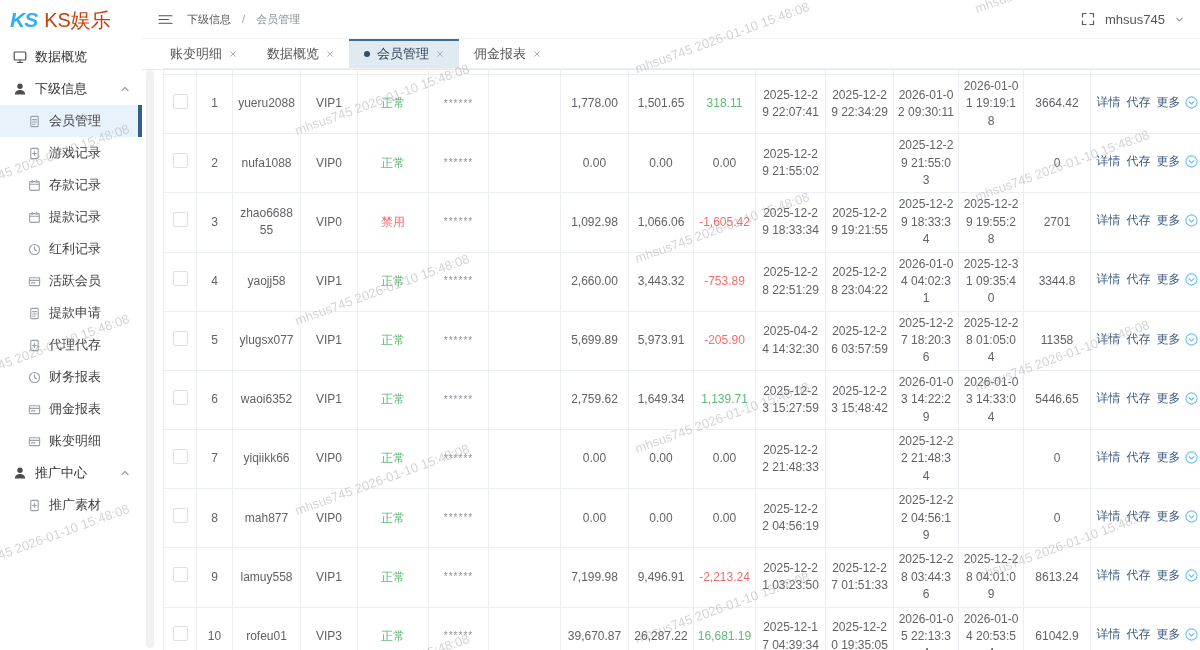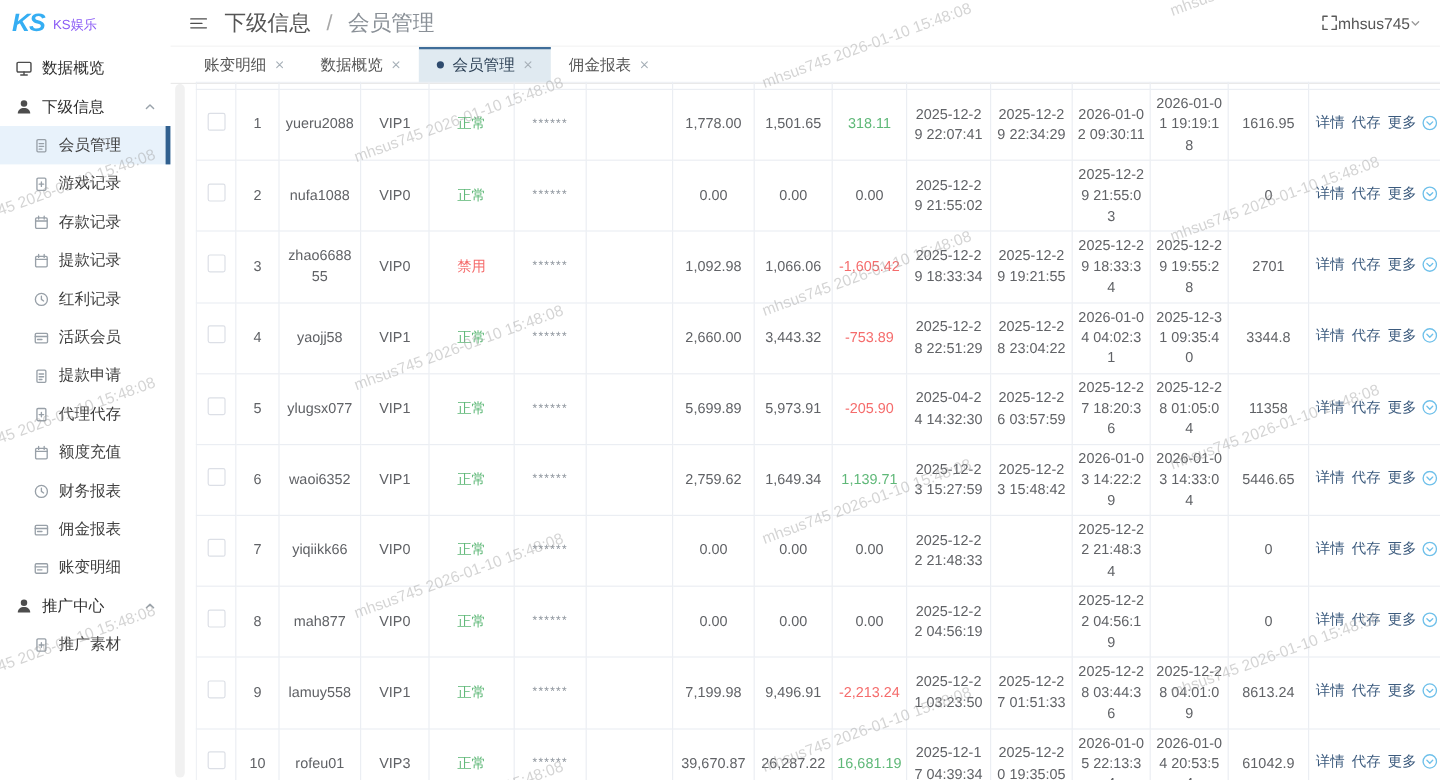--- a/index.html
+++ b/index.html
@@ -11,44 +11,44 @@
   html,body{margin:0;padding:0}
   body{width:1200px;height:650px;overflow:hidden;position:relative;background:#fff;
        font-family:"Liberation Sans","DejaVu Sans",sans-serif;color:#606266;font-size:12px}
   svg{fill:none;stroke:currentColor;stroke-width:1.2;stroke-linecap:round;stroke-linejoin:round}
   svg .f{fill:currentColor;stroke:none}
 
   
   .sidebar{position:absolute;left:0;top:0;width:142px;height:650px;background:#fff;z-index:3}
   .logo-row{height:40px;display:flex;align-items:center;padding-left:10px}
   .logo-mark{font-size:21px;font-weight:bold;font-style:italic;color:var(--brand-blue);letter-spacing:-1px}
-  .logo-title{font-size:11px;color:#8b5cf6;margin-left:7px}
+  .logo-title{font-size:20px;color:#c2410c;margin-left:7px}
   .nav{padding-top:1px}
   .icn{display:inline-flex}
   .icn svg{width:14px;height:14px}
   .side-item{height:32px;display:flex;align-items:center;padding:0 12px 0 13px;font-size:13px;color:#2f2f2f;cursor:pointer}
   .side-item .icn{color:#4d4d4d}
   .lbl{margin-left:8px;white-space:nowrap}
   .g-chev{margin-left:auto;color:#9aa3ab;display:inline-flex}
   .g-chev svg{width:10px;height:10px}
   .side-sub{height:32px;display:flex;align-items:center;padding-left:28px;font-size:13px;color:#3f3f3f;cursor:pointer;position:relative}
   .side-sub .icn{color:#98a0a8}
   .side-sub .icn svg{width:13px;height:13px}
   .side-sub.active{background:var(--active-item-bg)}
   .side-sub.active::after{content:"";position:absolute;right:0;top:0;bottom:0;width:4px;background:var(--active-bar-blue)}
 
   
   .content{position:absolute;left:142px;top:0;right:0;height:650px}
   .topbar{height:38px;display:flex;align-items:center;padding:0 16px;border-bottom:1px solid #f2f2f2}
   .hamb{color:#4d4d4d;display:inline-flex;margin-right:14px;cursor:pointer}
   .hamb svg{width:15px;height:13px}
-  .crumb{font-size:18px;color:#555}
+  .crumb{font-size:11px;color:#555}
   .crumb .sep{margin:0 8px;color:#a8a8a8}
   .crumb .cur{color:#8a9097}
-  .top-right{margin-left:auto;display:flex;align-items:center;}
+  .top-right{margin-left:auto;display:flex;align-items:center;gap:10px}
   .fs-icn{color:#5a5a5a;display:inline-flex;cursor:pointer}
   .fs-icn svg{width:14px;height:14px}
   .uname{font-size:13px;color:#555;cursor:pointer}
   .u-chev{color:#999;display:inline-flex;cursor:pointer}
   .u-chev svg{width:9px;height:9px}
 
   .tabbar{height:30px;display:flex;padding-left:13px;border-bottom:1px solid #e9e9e9;background:#fff}
   .tab{display:flex;align-items:center;gap:7px;padding:0 15px;font-size:13px;color:#555;cursor:pointer}
   .tab .close{color:#a7b0b8;display:inline-flex}
   .tab .close svg{width:8px;height:8px}
@@ -178,29 +178,20 @@
         <span class="lbl">提款申请</span>
       </div>
       <div class="side-sub">
         <span class="icn">
           <svg viewBox="0 0 14 14">
             <rect x="3" y="1.5" width="8" height="11" rx="1"></rect>
             <path d="M7 5v4M5 7h4"></path>
           </svg>
         </span>
         <span class="lbl">代理代存</span>
-      </div>
-      <div class="side-sub">
-        <span class="icn">
-          <svg viewBox="0 0 14 14">
-            <rect x="1.8" y="2.8" width="10.4" height="9.4" rx="1"></rect>
-            <path d="M1.8 5.6h10.4M4.5 1.2v2.6M9.5 1.2v2.6"></path>
-          </svg>
-        </span>
-        <span class="lbl">额度充值</span>
       </div>
       <div class="side-sub">
         <span class="icn">
           <svg viewBox="0 0 14 14">
             <circle cx="7" cy="7" r="5.4"></circle>
             <path d="M7 4.2V7l2 1.4"></path>
           </svg>
         </span>
         <span class="lbl">财务报表</span>
       </div>
@@ -357,21 +348,21 @@
             <td class="ok">正常</td>
             <td class="pwd">******</td>
             <td></td>
             <td>1,778.00</td>
             <td>1,501.65</td>
             <td class="money3 pos">318.11</td>
             <td class="date">2025-12-29 22:07:41</td>
             <td class="date">2025-12-29 22:34:29</td>
             <td class="date">2026-01-02 09:30:11</td>
             <td class="date">2026-01-01 19:19:18</td>
-            <td>1616.95</td>
+            <td>3664.42</td>
             <td class="actions"><span class="act">详情</span><span class="act">代存</span><span class="act">更多</span><span class="more-icn"><svg viewBox="0 0 14 14">
                   <circle cx="7" cy="7" r="6"></circle>
                   <path d="M4.4 6l2.6 2.6L9.6 6"></path>
                 </svg></span></td>
           </tr>
           <tr>
             <td><span class="cb"></span></td>
             <td>2</td>
             <td>nufa1088</td>
             <td>VIP0</td>

